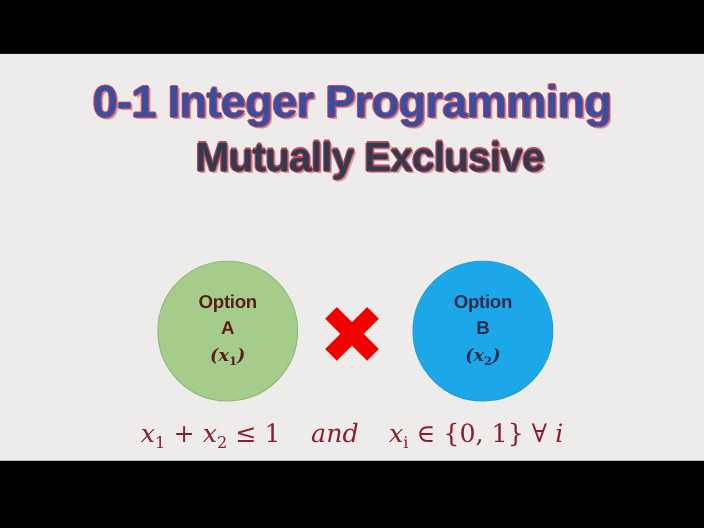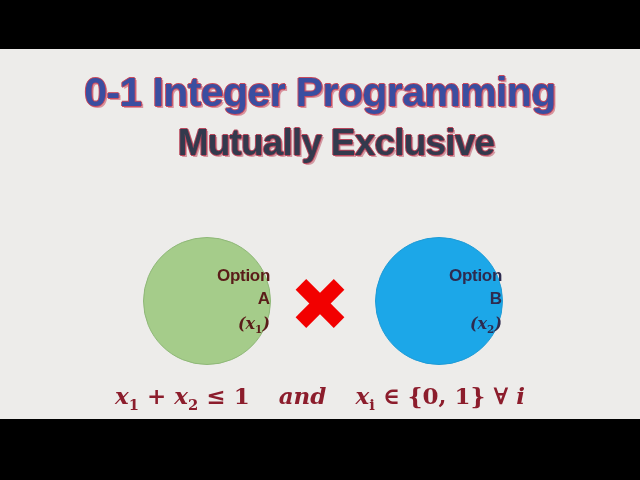--- a/index.html
+++ b/index.html
@@ -88,21 +88,21 @@
 
   .circle {
     position: absolute;
     top: 0;
     width: 128px;
     height: 128px;
     border-radius: 50%;
     box-sizing: border-box;
     display: flex;
     flex-direction: column;
-    align-items: flex-end;
+    align-items: center;
     justify-content: center;
     font-weight: bold;
     line-height: 1.08;
   }
 
   .circle-a {
     left: 143px;
     background: #a5cc8a;
     border: 1px solid #8fb878;
     color: #5a1c19;
@@ -142,21 +142,21 @@
 
   
   #formula {
     position: absolute;
     left: 0;
     top: 333px;
     width: 640px;
     text-align: center;
     font-family: "DejaVu Serif", serif;
     font-size: 23px;
-    font-weight: bold;
+    font-weight: normal;
     color: #8c1d2c;
     white-space: nowrap;
   }
   #formula .v   { font-style: italic; }
   #formula .v sub { font-size: 0.64em; font-style: normal; }
   #formula .vi sub { font-size: 0.64em; font-style: normal; }
   #formula .op  { font-style: normal; }
   #formula .and { font-style: italic; padding: 0 6px; }
   #formula .sp  { display: inline-block; width: 7px; }
 </style>

